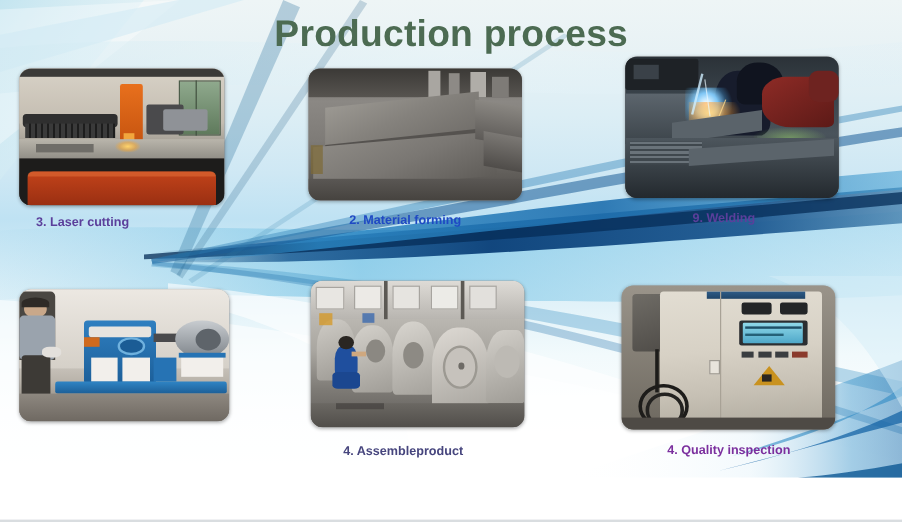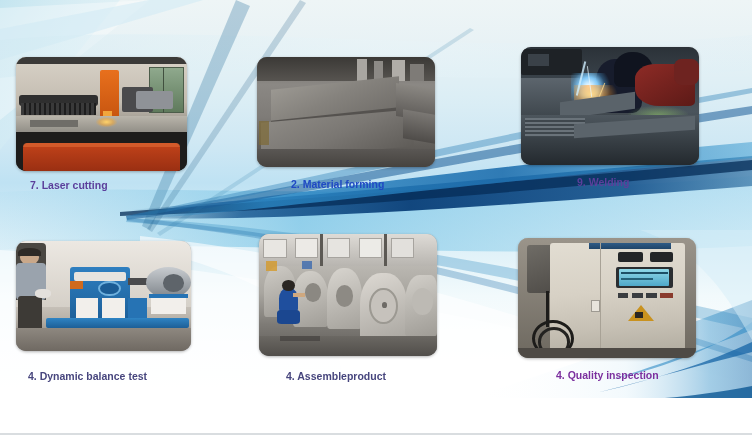--- a/index.html
+++ b/index.html
@@ -150,20 +150,21 @@
     <path d="M140,236 C340,256 560,320 752,404 L752,435 L300,435 C420,350 250,268 140,248 Z" fill="#ffffff" opacity="0.6"></path>
 
     <path d="M752,300 C660,336 560,368 470,398 L752,398 Z" fill="url(#gFoot)" opacity="0.55"></path>
     <path d="M752,352 C690,368 640,382 600,392 C660,378 710,362 752,342 Z" fill="#1664a6" opacity="0.75"></path>
     <path d="M752,330 C700,350 650,368 610,380 C670,366 720,346 752,322 Z" fill="#2f8bc4" opacity="0.6"></path>
     <path d="M752,386 C720,392 690,396 665,398 L752,398 Z" fill="#0d5793" opacity="0.8"></path>
 
     <path d="M640,230 C700,250 730,300 752,340 L752,230 Z" fill="#d6eef7" opacity="0.5"></path>
   </svg>
 
+  <div class="title">Production process</div>
 
   <div class="photo" style="left:16px; top:57px; width:171px; height:114px;">
     <div class="inner">
       <div class="layer" style="left:0;top:0;width:100%;height:100%;background:linear-gradient(180deg,#cfc8bd 0%,#c6bfb3 38%,#9a958c 60%,#6d6a66 76%,#2b2a28 88%,#232222 100%);"></div>
 
       <div class="layer" style="left:0;top:0;width:100%;height:40%;background:linear-gradient(180deg,#d8d2c7,#c3bcb0);"></div>
 
       <div class="layer" style="left:0;top:0;width:100%;height:7px;background:#3b3a38;"></div>
 
       <div class="layer" style="left:78%;top:9%;width:20%;height:40%;background:linear-gradient(180deg,#8fa98d,#5f7a5c);border:1px solid #4c5d4a;box-sizing:border-box;"></div>
@@ -182,21 +183,21 @@
       <div class="layer" style="left:8%;top:55%;width:28%;height:6%;background:#6f6d68;"></div>
 
       <div class="layer" style="left:47%;top:53%;width:12%;height:8%;background:radial-gradient(ellipse at center,#ffd36b 0%,rgba(255,170,40,0.5) 45%,rgba(255,150,0,0) 75%);"></div>
 
       <div class="layer" style="left:0;top:66%;width:100%;height:34%;background:#1d1c1b;"></div>
 
       <div class="layer" style="left:4%;top:75%;width:92%;height:25%;background:linear-gradient(180deg,#c2431a,#9a2f12);border-radius:5px 5px 0 0;"></div>
       <div class="layer" style="left:4%;top:75%;width:92%;height:4%;background:#e06a35;opacity:0.6;border-radius:5px 5px 0 0;"></div>
     </div>
   </div>
-  <div class="caption" style="left:30px; top:179px; color:#5b3f9b;">7. Laser cutting</div>
+  <div class="caption" style="left:30px; top:179px; color:#5b3f9b;">3. Laser cutting</div>
 
   <div class="photo" style="left:257px; top:57px; width:178px; height:110px;">
     <div class="inner">
       <div class="layer" style="left:0;top:0;width:100%;height:100%;background:linear-gradient(180deg,#6d6a66 0%,#8b8884 25%,#7e7b77 55%,#615e5a 80%,#4d4a47 100%);"></div>
 
       <div class="layer" style="left:0;top:0;width:100%;height:22%;background:linear-gradient(180deg,#3b3936,#575450);"></div>
       <div class="layer" style="left:56%;top:2%;width:6%;height:20%;background:#a9a6a1;"></div>
       <div class="layer" style="left:66%;top:4%;width:5%;height:18%;background:#8d8a86;"></div>
       <div class="layer" style="left:76%;top:3%;width:7%;height:19%;background:#b0ada8;"></div>
       <div class="layer" style="left:86%;top:6%;width:8%;height:16%;background:#7e7b77;"></div>
@@ -274,21 +275,20 @@
 
       <div class="layer" style="left:64%;top:52%;width:11%;height:18%;background:#2673b4;"></div>
       <div class="layer" style="left:77%;top:50%;width:20%;height:16%;background:#f2efeb;"></div>
       <div class="layer" style="left:76%;top:48%;width:22%;height:4%;background:#2673b4;"></div>
 
       <div class="layer" style="left:17%;top:70%;width:82%;height:9%;background:linear-gradient(180deg,#2f84c4,#1d5f97);border-radius:2px;"></div>
 
       <div class="layer" style="left:0;top:79%;width:100%;height:21%;background:linear-gradient(180deg,#8e8880,#6f6962);"></div>
     </div>
   </div>
-  <div class="caption" style="left:28px; top:370px; color:#47467e;">4. Dynamic balance test</div>
 
   <div class="photo" style="left:259px; top:234px; width:178px; height:122px;">
     <div class="inner">
       <div class="layer" style="left:0;top:0;width:100%;height:100%;background:linear-gradient(180deg,#cfcdc8 0%,#bdbab4 22%,#a9a6a0 48%,#7e7b76 74%,#5e5b57 100%);"></div>
 
       <div class="layer" style="left:0;top:0;width:100%;height:26%;background:linear-gradient(180deg,#dedbd6,#b8b5b0);"></div>
       <div class="layer" style="left:2%;top:4%;width:14%;height:16%;background:#e8e6e2;border:1px solid #a7a49f;box-sizing:border-box;"></div>
       <div class="layer" style="left:20%;top:3%;width:13%;height:17%;background:#eceae6;border:1px solid #a7a49f;box-sizing:border-box;"></div>
       <div class="layer" style="left:38%;top:3%;width:13%;height:17%;background:#e6e4e0;border:1px solid #a7a49f;box-sizing:border-box;"></div>
       <div class="layer" style="left:56%;top:3%;width:13%;height:17%;background:#ecebe7;border:1px solid #a7a49f;box-sizing:border-box;"></div>

